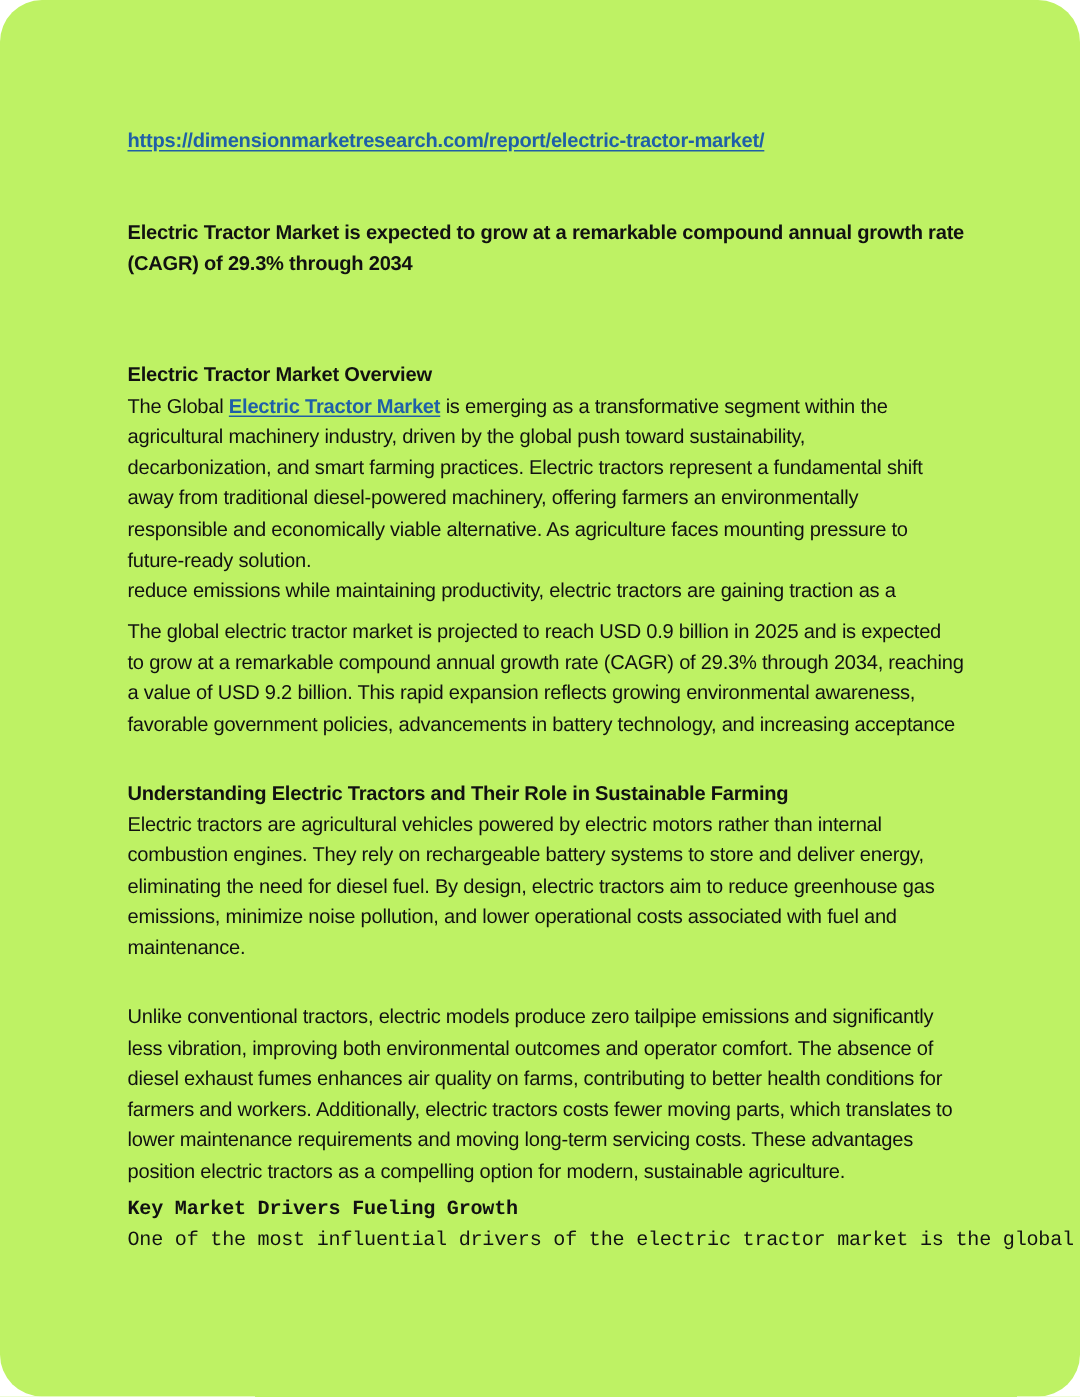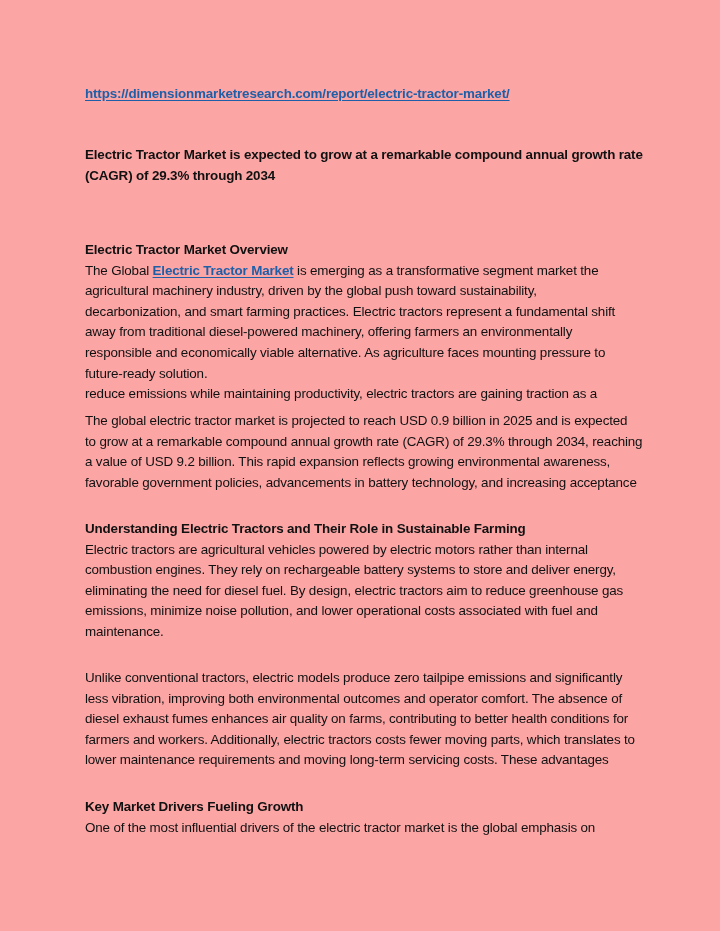--- a/index.html
+++ b/index.html
@@ -14,21 +14,22 @@
       overflow: hidden;
       font-family: "Liberation Sans", "DejaVu Sans", sans-serif;
       color: #111111;
     }
     .page {
       position: absolute;
       left: 0;
       top: 0;
       width: 720px;
       height: 931px;
-      background: #fca5a5;
+      background: #bef264;
+      border-radius: 28px;
     }
     .block {
       position: absolute;
       left: 85px;
       width: 560px;
       font-size: 13.4px;
       line-height: 20.6px;
       letter-spacing: -0.15px;
     }
     .line {
@@ -45,39 +46,39 @@
     }
     a.link.bold-link {
       font-weight: bold;
     }
     #source-link { top: 84px; }
     #main-title { top: 145px; }
     #overview-section { top: 240px; }
     #market-size-para { top: 411px; }
     #understanding-section { top: 519px; }
     #unlike-para { top: 668px; }
-    #drivers-section { top: 797px; }
+    #drivers-section { top: 797px; font-family: Liberation Mono, monospace; }
   </style>
 </head>
 <body>
 
 <div class="page">
 
   <div class="block" id="source-link">
     <a class="link bold-link line" href="#" title="https://dimensionmarketresearch.com/report/electric-tractor-market/">https://dimensionmarketresearch.com/report/electric-tractor-market/</a>
   </div>
 
   <div class="block bold" id="main-title">
     <span class="line">Electric Tractor Market is expected to grow at a remarkable compound annual growth rate</span>
     <span class="line">(CAGR) of 29.3% through 2034</span>
   </div>
 
   <div class="block" id="overview-section">
     <span class="line bold">Electric Tractor Market Overview</span>
-    <span class="line"><span>The Global </span><a class="link bold-link" href="#">Electric Tractor Market</a><span> is emerging as a transformative segment market the</span></span>
+    <span class="line"><span>The Global </span><a class="link bold-link" href="#">Electric Tractor Market</a><span> is emerging as a transformative segment within the</span></span>
     <span class="line">agricultural machinery industry, driven by the global push toward sustainability,</span>
     <span class="line">decarbonization, and smart farming practices. Electric tractors represent a fundamental shift</span>
     <span class="line">away from traditional diesel-powered machinery, offering farmers an environmentally</span>
     <span class="line">responsible and economically viable alternative. As agriculture faces mounting pressure to</span>
     <span class="line">future-ready solution.</span>
     <span class="line">reduce emissions while maintaining productivity, electric tractors are gaining traction as a</span>
   </div>
 
   <div class="block" id="market-size-para">
     <span class="line">The global electric tractor market is projected to reach USD 0.9 billion in 2025 and is expected</span>
@@ -94,20 +95,21 @@
     <span class="line">emissions, minimize noise pollution, and lower operational costs associated with fuel and</span>
     <span class="line">maintenance.</span>
   </div>
 
   <div class="block" id="unlike-para">
     <span class="line">Unlike conventional tractors, electric models produce zero tailpipe emissions and significantly</span>
     <span class="line">less vibration, improving both environmental outcomes and operator comfort. The absence of</span>
     <span class="line">diesel exhaust fumes enhances air quality on farms, contributing to better health conditions for</span>
     <span class="line">farmers and workers. Additionally, electric tractors costs fewer moving parts, which translates to</span>
     <span class="line">lower maintenance requirements and moving long-term servicing costs. These advantages</span>
+    <span class="line">position electric tractors as a compelling option for modern, sustainable agriculture.</span>
   </div>
 
   <div class="block" id="drivers-section">
     <span class="line bold">Key Market Drivers Fueling Growth</span>
     <span class="line">One of the most influential drivers of the electric tractor market is the global emphasis on</span>
   </div>
 
 </div>
 
 </body></html>

